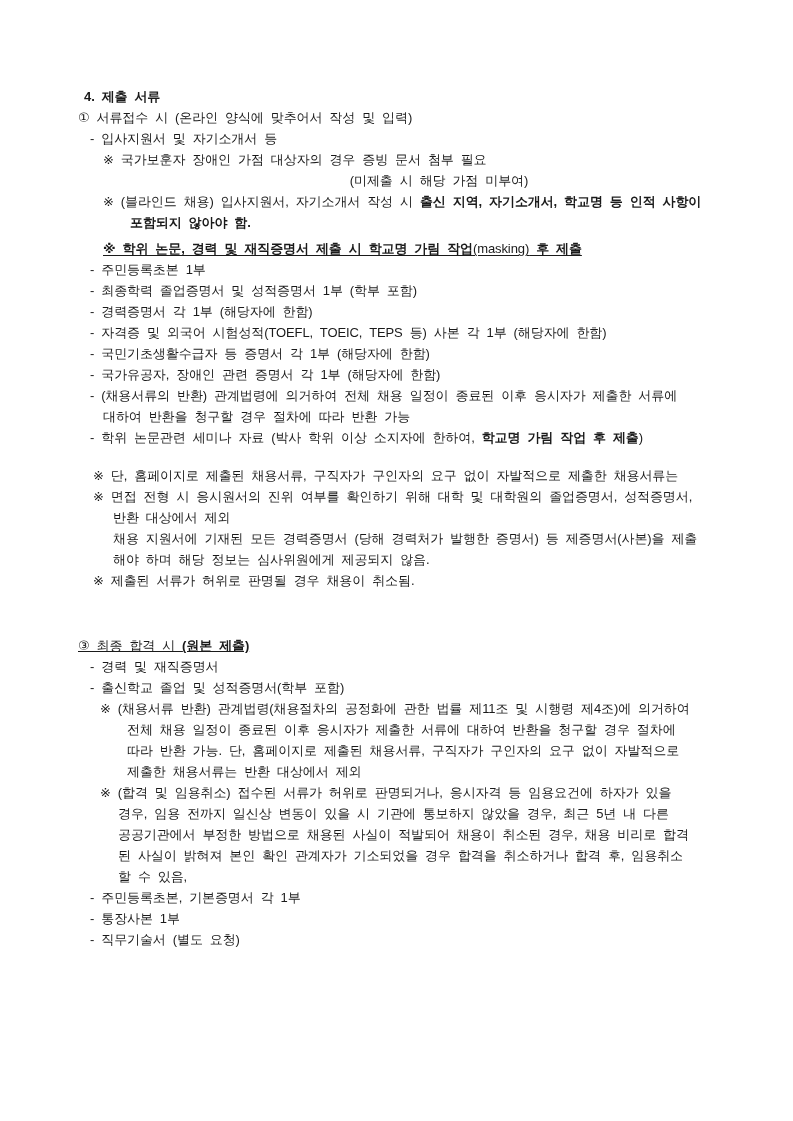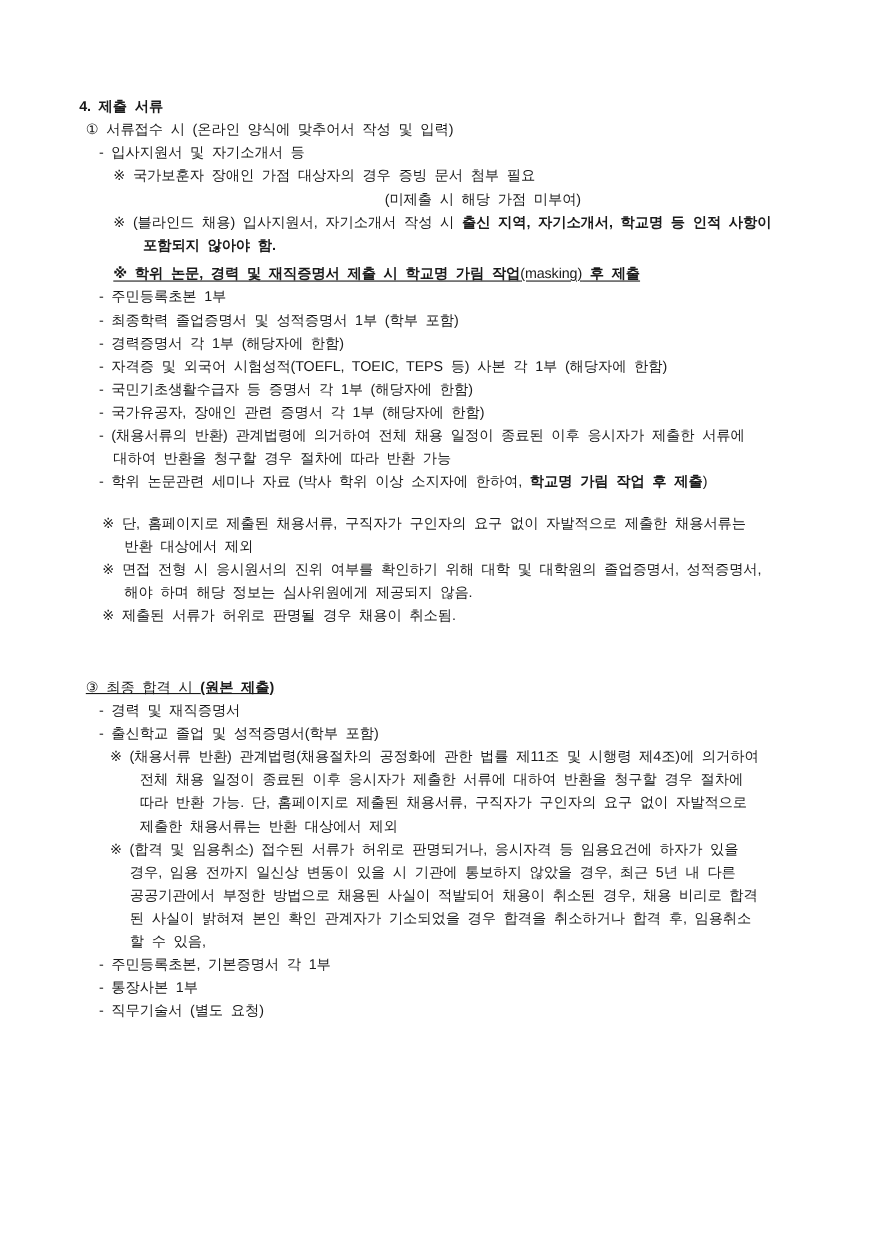--- a/index.html
+++ b/index.html
@@ -32,40 +32,41 @@
   }
   .line span { display: inline; }
   .b { font-weight: bold; }
   .u { text-decoration: underline; text-underline-offset: 2px; text-decoration-thickness: 1.3px; }
 </style>
 </head>
 <body>
 
 <div class="page">
   <div class="doc-body" id="doc-body">
-      <div class="line" style="margin-left: 0px;"><span class="b">4. 제출 서류</span></div>
+      <div class="line" style="margin-left: 12px;"><span class="b">4. 제출 서류</span></div>
       <div class="line" style="margin-left: 6px;"><span>① 서류접수 시 (온라인 양식에 맞추어서 작성 및 입력)</span></div>
       <div class="line" style="margin-left: 18px;"><span>- 입사지원서 및 자기소개서 등</span></div>
       <div class="line" style="margin-left: 31px;"><span>※ 국가보훈자 장애인 가점 대상자의 경우 증빙 문서 첨부 필요</span></div>
       <div class="line" style="margin-left: 44px; text-align: center;"><span>(미제출 시 해당 가점 미부여)</span></div>
       <div class="line" style="margin-left: 31px;"><span>※ (블라인드 채용) 입사지원서, 자기소개서 작성 시 </span><span class="b">출신 지역, 자기소개서, 학교명 등 인적 사항이</span></div>
       <div class="line" style="margin-left: 58px;"><span class="b">포함되지 않아야 함.</span></div>
       <div class="line" style="margin-left: 31px; margin-top: 5px;"><span class="b u">※ 학위 논문, 경력 및 재직증명서 제출 시 학교명 가림 작업</span><span class="u">(masking)</span><span class="b u"> 후 제출</span></div>
       <div class="line" style="margin-left: 18px;"><span>- 주민등록초본 1부</span></div>
       <div class="line" style="margin-left: 18px;"><span>- 최종학력 졸업증명서 및 성적증명서 1부 (학부 포함)</span></div>
       <div class="line" style="margin-left: 18px;"><span>- 경력증명서 각 1부 (해당자에 한함)</span></div>
       <div class="line" style="margin-left: 18px;"><span>- 자격증 및 외국어 시험성적(TOEFL, TOEIC, TEPS 등) 사본 각 1부 (해당자에 한함)</span></div>
       <div class="line" style="margin-left: 18px;"><span>- 국민기초생활수급자 등 증명서 각 1부 (해당자에 한함)</span></div>
       <div class="line" style="margin-left: 18px;"><span>- 국가유공자, 장애인 관련 증명서 각 1부 (해당자에 한함)</span></div>
       <div class="line" style="margin-left: 18px;"><span>- (채용서류의 반환) 관계법령에 의거하여 전체 채용 일정이 종료된 이후 응시자가 제출한 서류에</span></div>
       <div class="line" style="margin-left: 31px;"><span>대하여 반환을 청구할 경우 절차에 따라 반환 가능</span></div>
       <div class="line" style="margin-left: 18px;"><span>- 학위 논문관련 세미나 자료 (박사 학위 이상 소지자에 한하여, </span><span class="b">학교명 가림 작업 후 제출</span><span>)</span></div>
       <div class="line" style="margin-left: 21px; margin-top: 17px;"><span>※ 단, 홈페이지로 제출된 채용서류, 구직자가 구인자의 요구 없이 자발적으로 제출한 채용서류는</span></div>
+      <div class="line" style="margin-left: 21px;"><span>※ 면접 전형 시 응시원서의 진위 여부를 확인하기 위해 대학 및 대학원의 졸업증명서, 성적증명서,</span></div>
       <div class="line" style="margin-left: 41px;"><span>반환 대상에서 제외</span></div>
-      <div class="line" style="margin-left: 21px;"><span>※ 면접 전형 시 응시원서의 진위 여부를 확인하기 위해 대학 및 대학원의 졸업증명서, 성적증명서,</span></div>
+      <div class="line" style="margin-left: 41px;"><span>채용 지원서에 기재된 모든 경력증명서 (당해 경력처가 발행한 증명서) 등 제증명서(사본)을 제출</span></div>
       <div class="line" style="margin-left: 41px;"><span>해야 하며 해당 정보는 심사위원에게 제공되지 않음.</span></div>
       <div class="line" style="margin-left: 21px;"><span>※ 제출된 서류가 허위로 판명될 경우 채용이 취소됨.</span></div>
       <div class="line" style="margin-left: 6px; margin-top: 44px; text-decoration: underline;"><span>③ 최종 합격 시 </span><span class="b">(원본 제출)</span></div>
       <div class="line" style="margin-left: 18px;"><span>- 경력 및 재직증명서</span></div>
       <div class="line" style="margin-left: 18px;"><span>- 출신학교 졸업 및 성적증명서(학부 포함)</span></div>
       <div class="line" style="margin-left: 28px;"><span>※ (채용서류 반환) 관계법령(채용절차의 공정화에 관한 법률 제11조 및 시행령 제4조)에 의거하여</span></div>
       <div class="line" style="margin-left: 55px;"><span>전체 채용 일정이 종료된 이후 응시자가 제출한 서류에 대하여 반환을 청구할 경우 절차에</span></div>
       <div class="line" style="margin-left: 55px;"><span>따라 반환 가능. 단, 홈페이지로 제출된 채용서류, 구직자가 구인자의 요구 없이 자발적으로</span></div>
       <div class="line" style="margin-left: 55px;"><span>제출한 채용서류는 반환 대상에서 제외</span></div>
       <div class="line" style="margin-left: 28px;"><span>※ (합격 및 임용취소) 접수된 서류가 허위로 판명되거나, 응시자격 등 임용요건에 하자가 있을</span></div>

